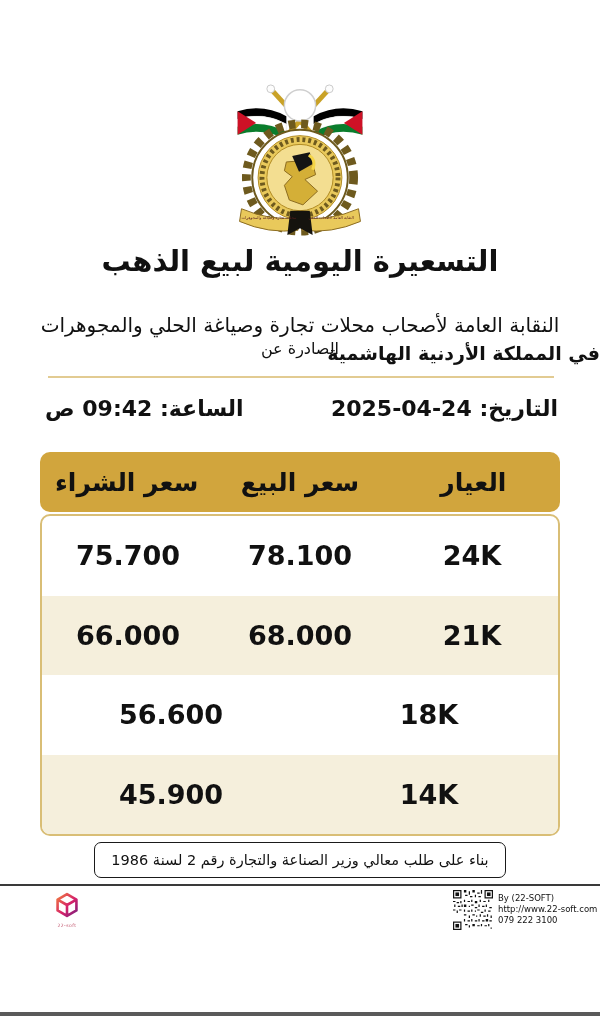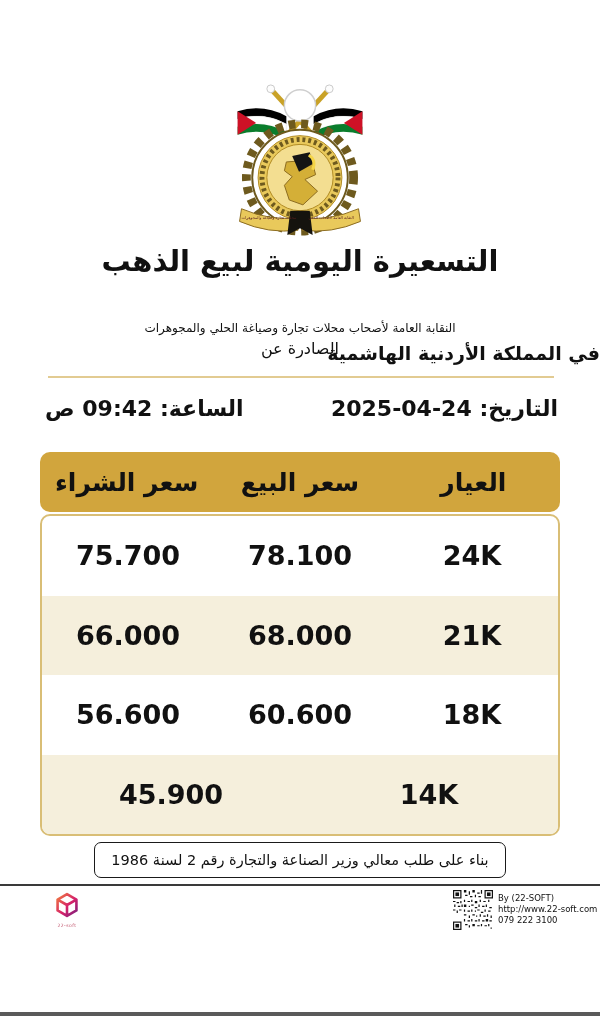--- a/index.html
+++ b/index.html
@@ -6,21 +6,21 @@
   #canvas{
     position:relative;width:600px;height:1016px;margin:0 auto;background:#fff;
     font-family:"DejaVu Sans",sans-serif;color:#111;overflow:hidden;
   }
   
   .emblem{position:absolute;top:82px;left:50%;transform:translateX(-50%);width:156px;height:156px;}
   
   .title{position:absolute;top:244px;left:0;width:100%;text-align:center;
     font-size:29px;font-weight:700;direction:rtl;margin:0;}
   .sub1{position:absolute;top:291px;left:0;width:100%;text-align:center;font-size:16px;direction:rtl;margin-top:48px;}
-  .sub2{position:absolute;top:313px;left:0;width:100%;text-align:center;font-size:12px;direction:rtl;margin-top:8px;}
+  .sub2{position:absolute;top:313px;left:0;width:100%;text-align:center;font-size:20px;direction:rtl;}
   .sub3{position:absolute;top:342px;left:0;width:100%;text-align:right;font-size:19px;font-weight:600;direction:rtl;}
   .hr-tan{position:absolute;top:376px;left:48px;right:46px;height:0;
     border-top:2px solid var(--divider_tan,#E2CB92);}
   
   .daterow{position:absolute;top:396px;left:45px;right:42px;display:flex;
     direction:rtl;justify-content:space-between;align-items:center;font-weight:700;font-size:22px;}
   
   .thead{position:absolute;top:452px;left:40px;right:40px;height:60px;
     background:var(--header_gold,#D1A53D);border-radius:10px;display:flex;direction:rtl;
     align-items:center;font-weight:700;font-size:25px;}
@@ -120,21 +120,20 @@
       <div class="cell">78.100</div>
       <div class="cell">75.700</div>
     </div>
     <div class="trow">
       <div class="cell">21K</div>
       <div class="cell">68.000</div>
       <div class="cell">66.000</div>
     </div>
     <div class="trow">
       <div class="cell">18K</div>
-      <div class="cell">60.600</div>
       <div class="cell">56.600</div>
     </div>
     <div class="trow">
       <div class="cell">14K</div>
       <div class="cell">45.900</div>
     </div>
   </div>
 
   <div class="notewrap">
     <span class="note">بناء على طلب معالي وزير الصناعة والتجارة رقم 2 لسنة 1986</span>

